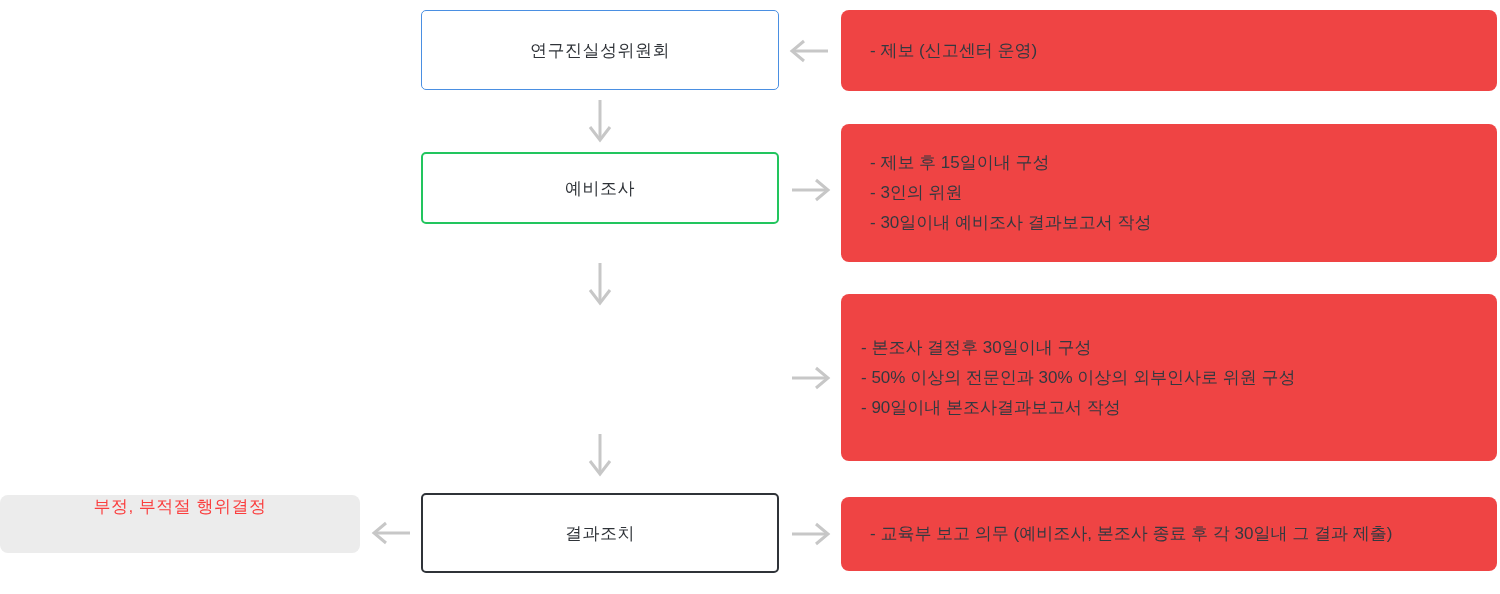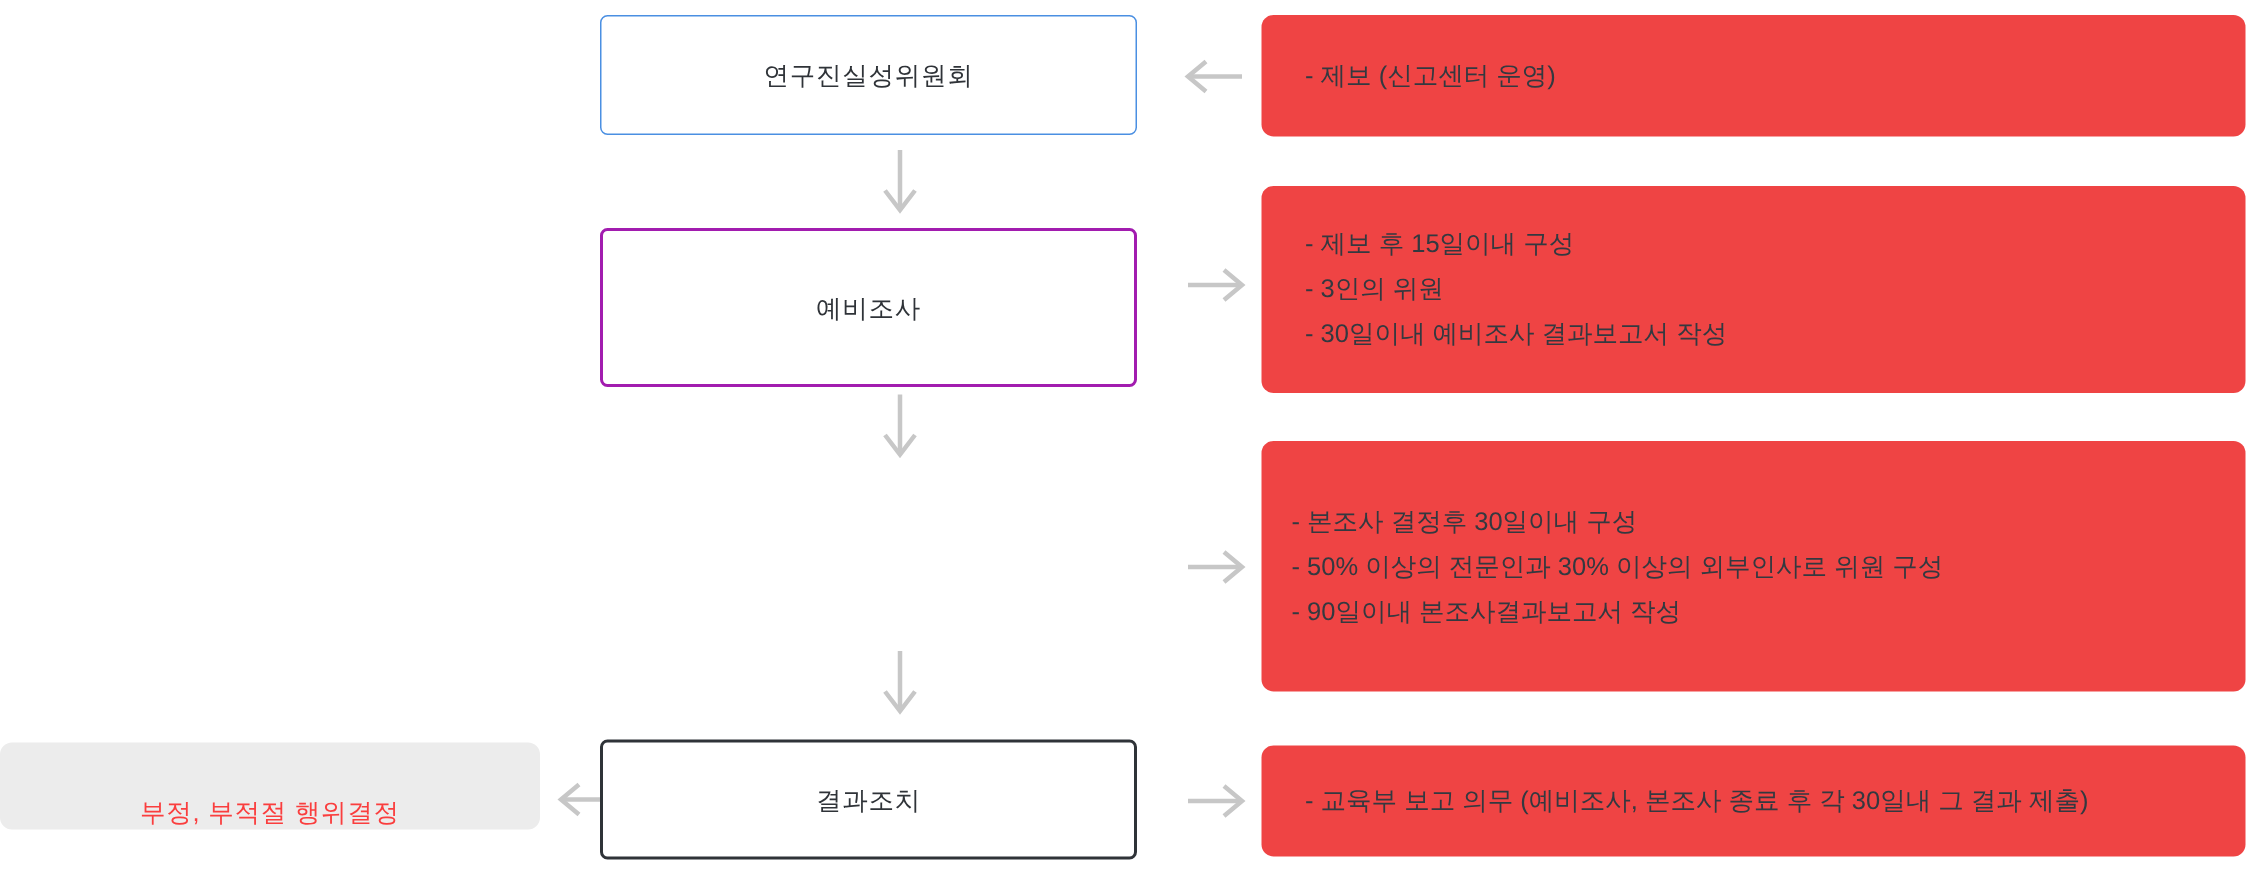--- a/index.html
+++ b/index.html
@@ -7,34 +7,34 @@
     position: relative;
     width: 1500px;
     height: 594px;
     background: #ffffff;
     font-family: "Liberation Sans", sans-serif;
     overflow: hidden;
   }
   
   .cbox {
     position: absolute;
-    left: 400px;
+    left: 421px;
     width: 358px;
     box-sizing: border-box;
     background: #ffffff;
     border-radius: 5px;
     display: flex;
     align-items: center;
     justify-content: center;
     font-size: 17px;
     color: #2f3338;
     letter-spacing: 0.5px;
   }
   .b1 { top: 10px;  height: 80px; border: 1.5px solid #4a8fe2; }
-  .b2 { top: 152px; height: 106px; border: 2px solid #a21caf; }
+  .b2 { top: 152px; height: 72px; border: 2px solid #22c55e; }
   .b3 { top: 339px; height: 78px; border: 2px solid #1268b3; }
   .b4 { top: 493px; height: 80px; border: 2px solid #2f3338; }
 
   
   .panel {
     position: absolute;
     left: 841px;
     width: 656px;
     box-sizing: border-box;
     background: #ef4444;
@@ -55,21 +55,21 @@
   
   .result {
     position: absolute;
     left: 0;
     top: 495px;
     width: 360px;
     height: 58px;
     background: #ececec;
     border-radius: 8px;
     display: flex;
-    align-items: flex-end;
+    align-items: flex-start;
     justify-content: center;
     font-size: 17px;
     color: #fa3e3e;
     letter-spacing: 0.5px;
   }
 
   .arrow { position: absolute; }
   .arrow path { stroke: #c7c7c7; stroke-width: 3; fill: none; }
 </style>
 </head>

